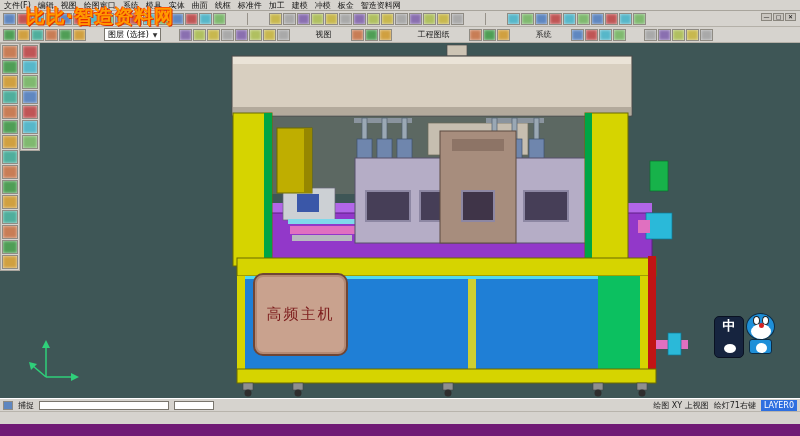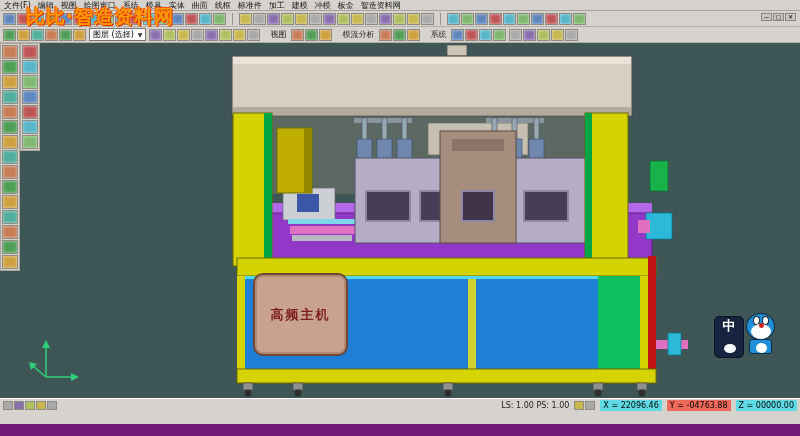--- a/index.html
+++ b/index.html
@@ -14,37 +14,37 @@
   .wbtn{width:15px;height:10px;background:#3a6fc0;border:1px solid #7aa6e8;color:#fff;font-size:7px;line-height:8px;text-align:center;cursor:pointer}
   .wbtn.close{background:#d83a3a;border-color:#f08080}
 
   
   .menubar{height:11px;background:#d6d3ce;display:flex;align-items:center;border-bottom:1px solid #a8a49c;padding-left:4px}
   .menu-item{font-size:8px;margin-right:7px;color:#111;white-space:nowrap;cursor:default}
   .mdi{margin-left:auto;display:flex;gap:1px;margin-right:2px}
   .mdibtn{width:11px;height:8px;background:#cac6c0;border:1px solid #8a867e;font-size:6px;line-height:6px;text-align:center}
 
   
-  .toolbar{background:#d6d3ce;display:flex;align-items:center;padding:1px 3px;gap:3px;border-bottom:1px solid #b4b0a8;height:16px}
+  .toolbar{background:#d6d3ce;display:flex;align-items:center;padding:1px 3px;gap:18px;border-bottom:1px solid #b4b0a8;height:16px}
   .strip{display:flex;gap:1px}
   .tbi{width:13px;height:12px;border:1px solid #8f8b83;box-shadow:inset 0 0 3px rgba(255,255,255,.65)}
   .sep{width:1px;height:12px;background:#97928a;margin:0 3px}
   .dropdown{display:flex;align-items:center;background:#fff;border:1px solid #7a766e;height:13px;padding:0 3px;font-size:8px;gap:4px;white-space:nowrap}
   .dropdown .arrow{font-size:6px;color:#333}
   .grp-label{font-size:8px;color:#222;margin:0 2px 0 7px;white-space:nowrap}
 
   
   .main{position:relative;width:800px;height:355px;background:#3e5656;overflow:hidden}
   .machine{position:absolute;left:0;top:0}
   .left-tools{position:absolute;left:0;top:0;display:flex;align-items:flex-start}
   .vstrip{display:flex;flex-direction:column;gap:1px;background:#d6d3ce;padding:1px;border:1px solid #a8a49c}
   .vstrip .tbi{width:16px;height:14px}
 
   .hf-box{position:absolute;left:253px;top:230px;width:95px;height:83px;background:#c9a28e;border:2px solid #6f4636;border-radius:10px;box-shadow:inset 0 0 0 2px #b58a74;display:flex;align-items:center;justify-content:center}
-  .hf-box span{font-size:13px;font-weight:bold;color:#7d1d1d;letter-spacing:2px}
+  .hf-box span{font-size:15px;font-weight:normal;color:#7d1d1d;letter-spacing:2px}
 
   .watermark{position:absolute;left:26px;top:4px;z-index:60;font-size:19px;font-weight:bold;color:#ff9a00;letter-spacing:1px;white-space:nowrap;text-shadow:1px 1px 0 #e03000,-1px -1px 0 #ff5500}
 
   .axis{position:absolute;left:26px;top:292px}
 
   .mascot{position:absolute;left:714px;top:270px;width:64px;height:48px}
   .sign{position:absolute;left:0;top:3px;width:30px;height:42px;background:#16243f;border:1px solid #0a1222;border-radius:5px;color:#fff;text-align:center}
   .sign .zh{font-size:13px;line-height:18px;font-weight:bold;display:block}
   .paw{position:absolute;left:9px;bottom:4px;width:12px;height:9px;background:#fff;border-radius:50%}
   .dora{position:absolute;right:2px;top:0;width:30px;height:46px}
@@ -172,21 +172,21 @@
         <div class="tbi" style="background: rgb(176, 192, 96);"></div>
         <div class="tbi" style="background: rgb(200, 184, 78);"></div>
         <div class="tbi" style="background: rgb(169, 169, 169);"></div>
       </div>
     <span class="grp-label">视图</span>
     <div class="strip">
         <div class="tbi" style="background: rgb(200, 125, 85);"></div>
         <div class="tbi" style="background: rgb(79, 158, 85);"></div>
         <div class="tbi" style="background: rgb(208, 160, 64);"></div>
       </div>
-    <span class="grp-label">模流分析</span>
+    <span class="grp-label">工程图纸</span>
     <div class="strip">
         <div class="tbi" style="background: rgb(200, 125, 85);"></div>
         <div class="tbi" style="background: rgb(79, 158, 85);"></div>
         <div class="tbi" style="background: rgb(208, 160, 64);"></div>
       </div>
     <span class="grp-label">系统</span>
     <div class="strip">
         <div class="tbi" style="background: rgb(95, 135, 192);"></div>
         <div class="tbi" style="background: rgb(192, 85, 85);"></div>
         <div class="tbi" style="background: rgb(87, 183, 201);"></div>
@@ -346,33 +346,25 @@
           <div class="nose"></div>
         </div>
         <div class="body">
             <div class="belly"></div>
           </div>
       </div>
     </div>
   </div>
 
   <div class="statusbar">
-    <div class="sb-row">
-      <div class="strip">
-          <div class="sbi" style="background: rgb(169, 169, 169);"></div>
-          <div class="sbi" style="background: rgb(138, 111, 176);"></div>
-          <div class="sbi" style="background: rgb(176, 192, 96);"></div>
-          <div class="sbi" style="background: rgb(200, 184, 78);"></div>
-          <div class="sbi" style="background: rgb(169, 169, 169);"></div>
-        </div>
+    <div class="sb-row first">
+      <div class="sbi" style="background:#5f87c0"></div>
+      <span class="sb-text">捕捉</span>
+      <input class="sb-input" style="width: 130px;">
+      <input class="sb-input" style="width: 40px;">
       <div class="spacer"></div>
-      <span class="sb-text">LS: 1.00 PS: 1.00</span>
-      <div class="strip">
-          <div class="sbi" style="background: rgb(200, 184, 78);"></div>
-          <div class="sbi" style="background: rgb(169, 169, 169);"></div>
-        </div>
-      <span class="chip cyan">X = 22096.46</span>
-      <span class="chip red">Y = -04763.88</span>
-      <span class="chip cyan">Z = 00000.00</span>
+      <span class="sb-text">绘图 XY 上视图</span>
+      <span class="sb-text">绘灯71右键</span>
+      <span class="chip layer">LAYER0</span>
     </div>
   </div>
 
 </div>
 
 </body></html>

